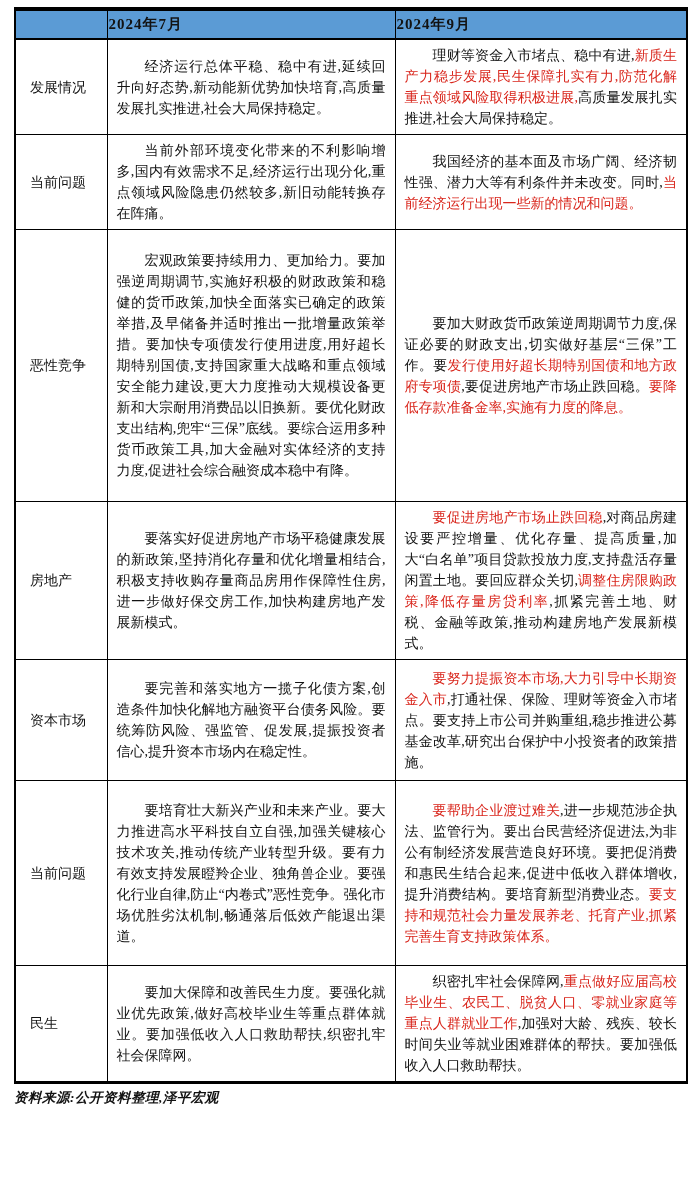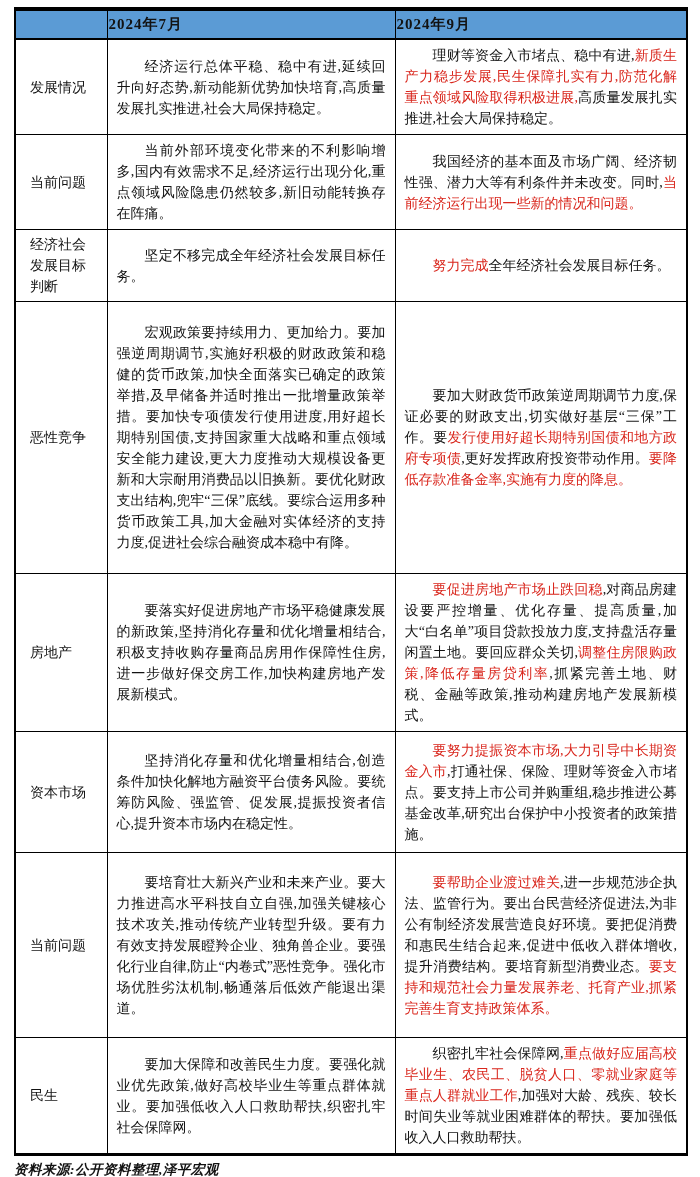--- a/index.html
+++ b/index.html
@@ -103,38 +103,33 @@
       <tr class="r1">
         <td class="label">发展情况</td>
         <td class="cell"><span>经济运行总体平稳、稳中有进,延续回升向好态势,新动能新优势加快培育,高质量发展扎实推进,社会大局保持稳定。</span></td>
         <td class="cell"><span>理财等资金入市堵点、稳中有进,</span><span class="hl">新质生产力稳步发展,民生保障扎实有力,防范化解重点领域风险取得积极进展,</span><span>高质量发展扎实推进,社会大局保持稳定。</span></td>
       </tr>
       <tr class="r2">
         <td class="label">当前问题</td>
         <td class="cell"><span>当前外部环境变化带来的不利影响增多,国内有效需求不足,经济运行出现分化,重点领域风险隐患仍然较多,新旧动能转换存在阵痛。</span></td>
         <td class="cell"><span>我国经济的基本面及市场广阔、经济韧性强、潜力大等有利条件并未改变。同时,</span><span class="hl">当前经济运行出现一些新的情况和问题。</span></td>
       </tr>
-      <tr class="r3">
-        <td class="label">经济社会发展目标判断</td>
-        <td class="cell"><span>坚定不移完成全年经济社会发展目标任务。</span></td>
-        <td class="cell"><span class="hl">努力完成</span><span>全年经济社会发展目标任务。</span></td>
-      </tr>
       <tr class="r4">
         <td class="label">恶性竞争</td>
         <td class="cell"><span>宏观政策要持续用力、更加给力。要加强逆周期调节,实施好积极的财政政策和稳健的货币政策,加快全面落实已确定的政策举措,及早储备并适时推出一批增量政策举措。要加快专项债发行使用进度,用好超长期特别国债,支持国家重大战略和重点领域安全能力建设,更大力度推动大规模设备更新和大宗耐用消费品以旧换新。要优化财政支出结构,兜牢“三保”底线。要综合运用多种货币政策工具,加大金融对实体经济的支持力度,促进社会综合融资成本稳中有降。</span></td>
-        <td class="cell"><span>要加大财政货币政策逆周期调节力度,保证必要的财政支出,切实做好基层“三保”工作。要</span><span class="hl">发行使用好超长期特别国债和地方政府专项债</span><span>,更好发挥政府投资带动作用。</span><span class="hl">要降低存款准备金率,实施有力度的降息。</span></td>
+        <td class="cell"><span>要加大财政货币政策逆周期调节力度,保证必要的财政支出,切实做好基层“三保”工作。要</span><span class="hl">发行使用好超长期特别国债和地方政府专项债</span><span>,要促进房地产市场止跌回稳。</span><span class="hl">要降低存款准备金率,实施有力度的降息。</span></td>
       </tr>
       <tr class="r5">
         <td class="label">房地产</td>
         <td class="cell"><span>要落实好促进房地产市场平稳健康发展的新政策,坚持消化存量和优化增量相结合,积极支持收购存量商品房用作保障性住房,进一步做好保交房工作,加快构建房地产发展新模式。</span></td>
         <td class="cell"><span class="hl">要促进房地产市场止跌回稳</span><span>,对商品房建设要严控增量、优化存量、提高质量,加大“白名单”项目贷款投放力度,支持盘活存量闲置土地。要回应群众关切,</span><span class="hl">调整住房限购政策,降低存量房贷利率</span><span>,抓紧完善土地、财税、金融等政策,推动构建房地产发展新模式。</span></td>
       </tr>
       <tr class="r6">
         <td class="label">资本市场</td>
-        <td class="cell"><span>坚持消化存量和优化增量相结合,创造条件加快化解地方融资平台债务风险。要统筹防风险、强监管、促发展,提振投资者信心,提升资本市场内在稳定性。</span></td>
+        <td class="cell"><span>要完善和落实地方一揽子化债方案,创造条件加快化解地方融资平台债务风险。要统筹防风险、强监管、促发展,提振投资者信心,提升资本市场内在稳定性。</span></td>
         <td class="cell"><span class="hl">要努力提振资本市场,大力引导中长期资金入市</span><span>,打通社保、保险、理财等资金入市堵点。要支持上市公司并购重组,稳步推进公募基金改革,研究出台保护中小投资者的政策措施。</span></td>
       </tr>
       <tr class="r7">
         <td class="label">当前问题</td>
         <td class="cell"><span>要培育壮大新兴产业和未来产业。要大力推进高水平科技自立自强,加强关键核心技术攻关,推动传统产业转型升级。要有力有效支持发展瞪羚企业、独角兽企业。要强化行业自律,防止“内卷式”恶性竞争。强化市场优胜劣汰机制,畅通落后低效产能退出渠道。</span></td>
         <td class="cell"><span class="hl">要帮助企业渡过难关</span><span>,进一步规范涉企执法、监管行为。要出台民营经济促进法,为非公有制经济发展营造良好环境。要把促消费和惠民生结合起来,促进中低收入群体增收,提升消费结构。要培育新型消费业态。</span><span class="hl">要支持和规范社会力量发展养老、托育产业,抓紧完善生育支持政策体系。</span></td>
       </tr>
       <tr class="r8">
         <td class="label">民生</td>
         <td class="cell"><span>要加大保障和改善民生力度。要强化就业优先政策,做好高校毕业生等重点群体就业。要加强低收入人口救助帮扶,织密扎牢社会保障网。</span></td>

